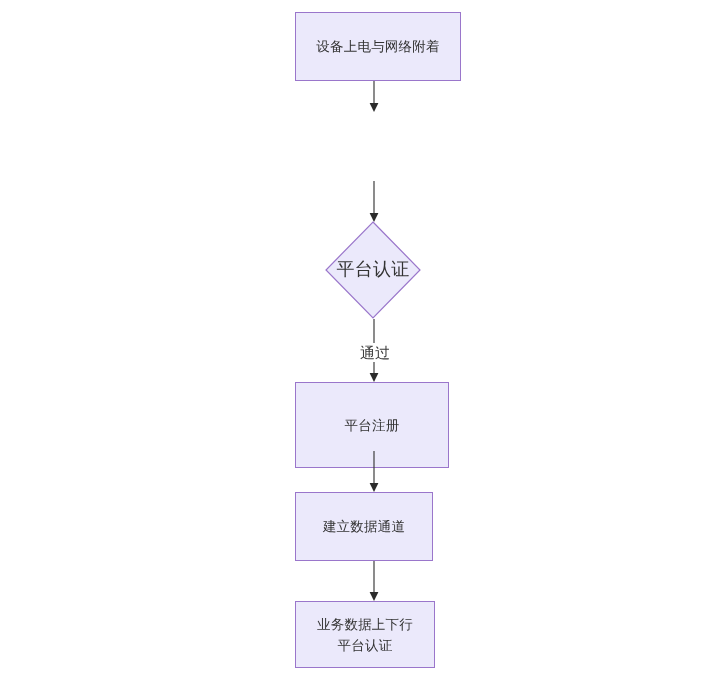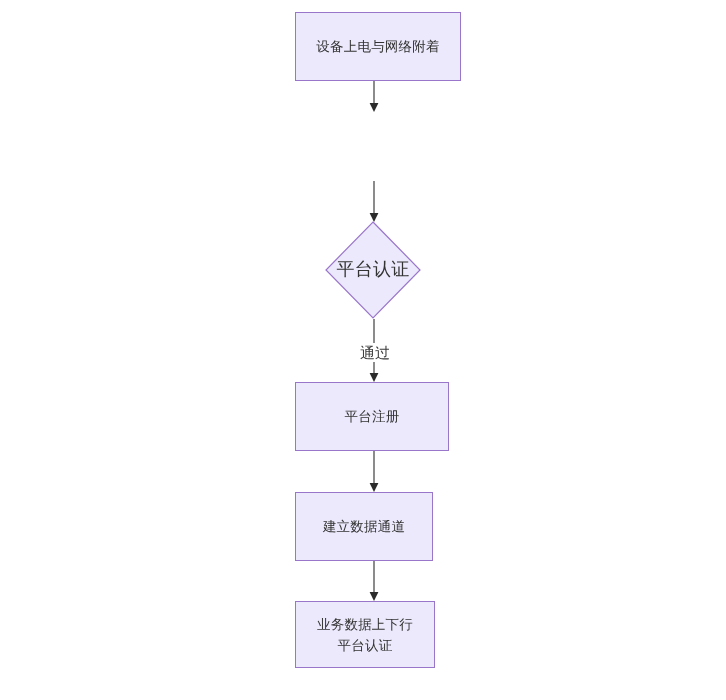--- a/index.html
+++ b/index.html
@@ -111,21 +111,21 @@
   </div>
 
   <div class="connector" style="left:366px; top:319px; width:16px; height:63px;">
     <svg width="16" height="63" viewBox="0 0 16 63">
       <line x1="8" y1="0" x2="8" y2="55" stroke="#3f3f3f" stroke-width="1.2"></line>
       <polygon points="8,63 3.6,54 12.4,54" fill="#2b2b2b"></polygon>
     </svg>
   </div>
   <div class="edge-label" style="left:357px; top:343px;">通过</div>
 
-  <div class="node process" style="left:295px; top:382px; width:154px; height:69px;">
+  <div class="node process" style="left:295px; top:382px; width:154px; height:86px;">
     <span class="node-line">平台注册</span>
   </div>
 
   <div class="connector" style="left:366px; top:451px; width:16px; height:41px;">
     <svg width="16" height="41" viewBox="0 0 16 41">
       <line x1="8" y1="0" x2="8" y2="33" stroke="#3f3f3f" stroke-width="1.2"></line>
       <polygon points="8,41 3.6,32 12.4,32" fill="#2b2b2b"></polygon>
     </svg>
   </div>
 

